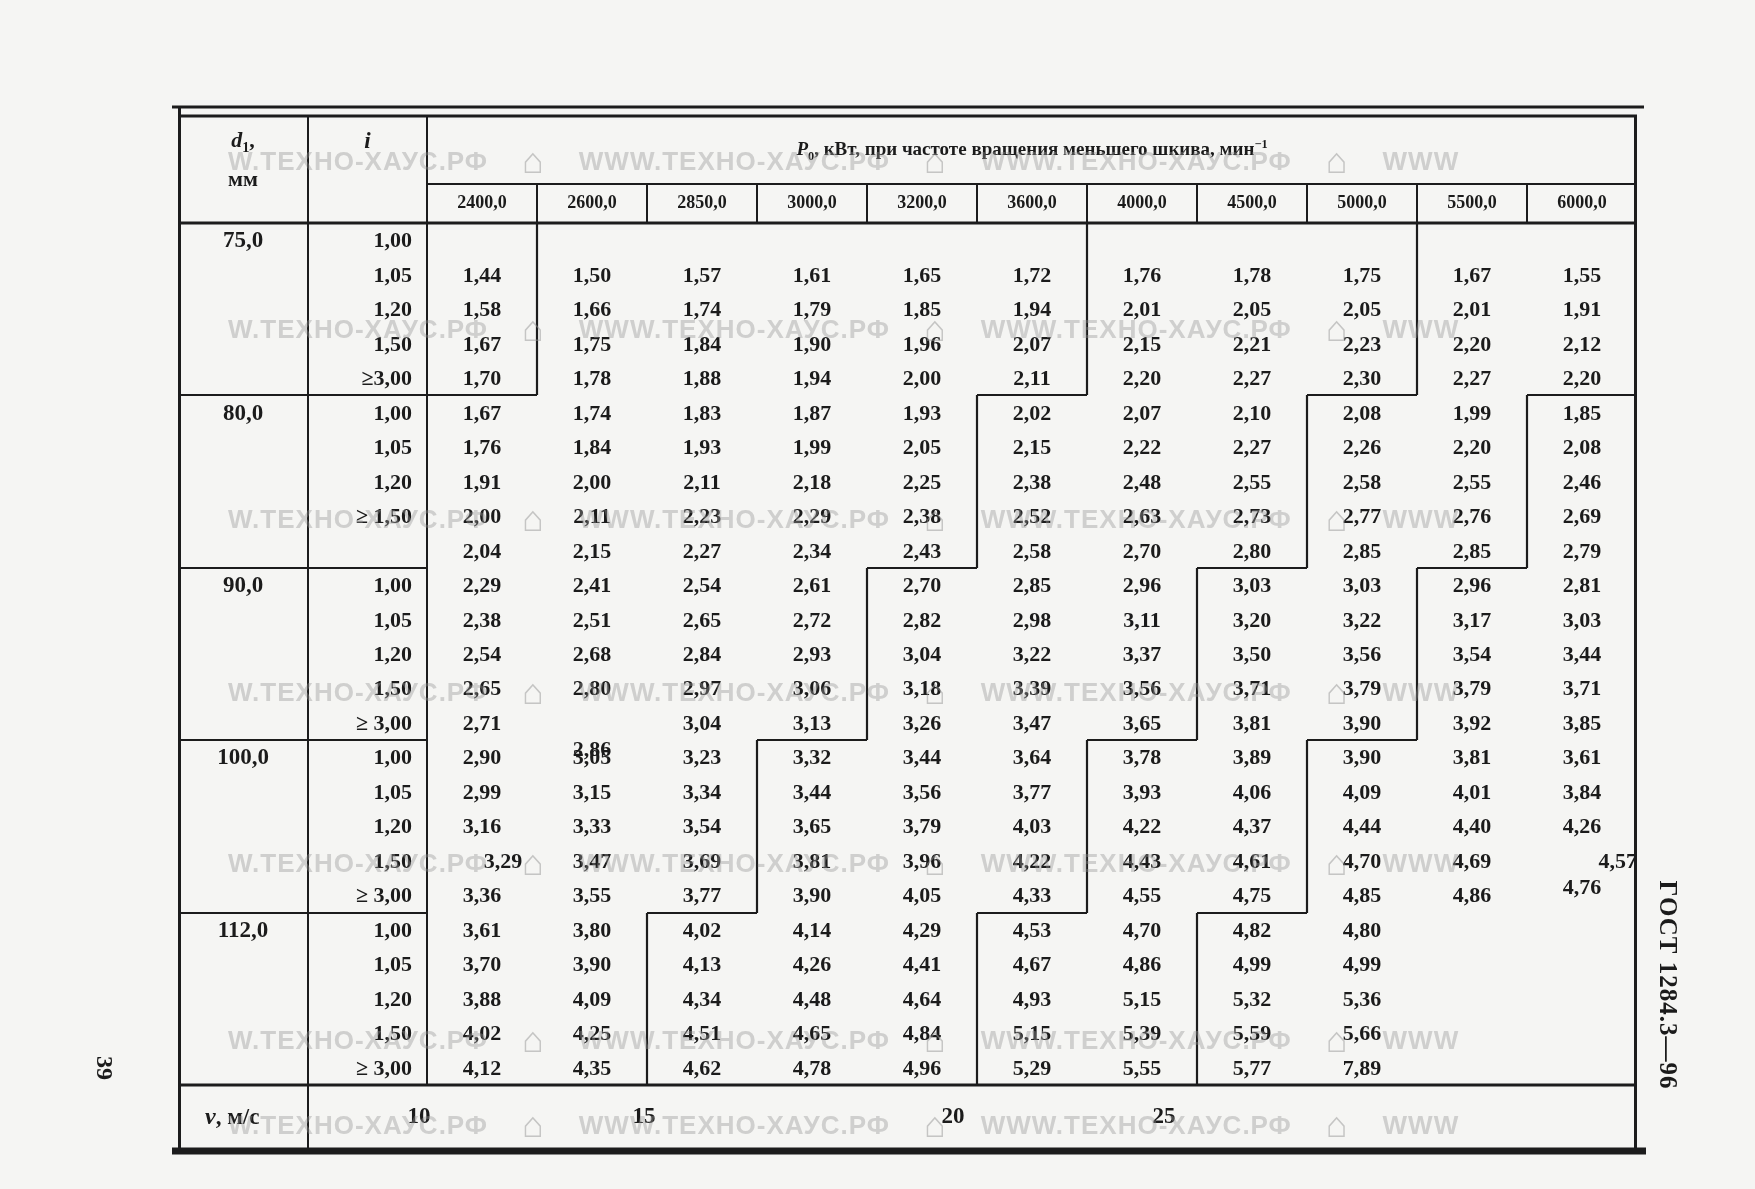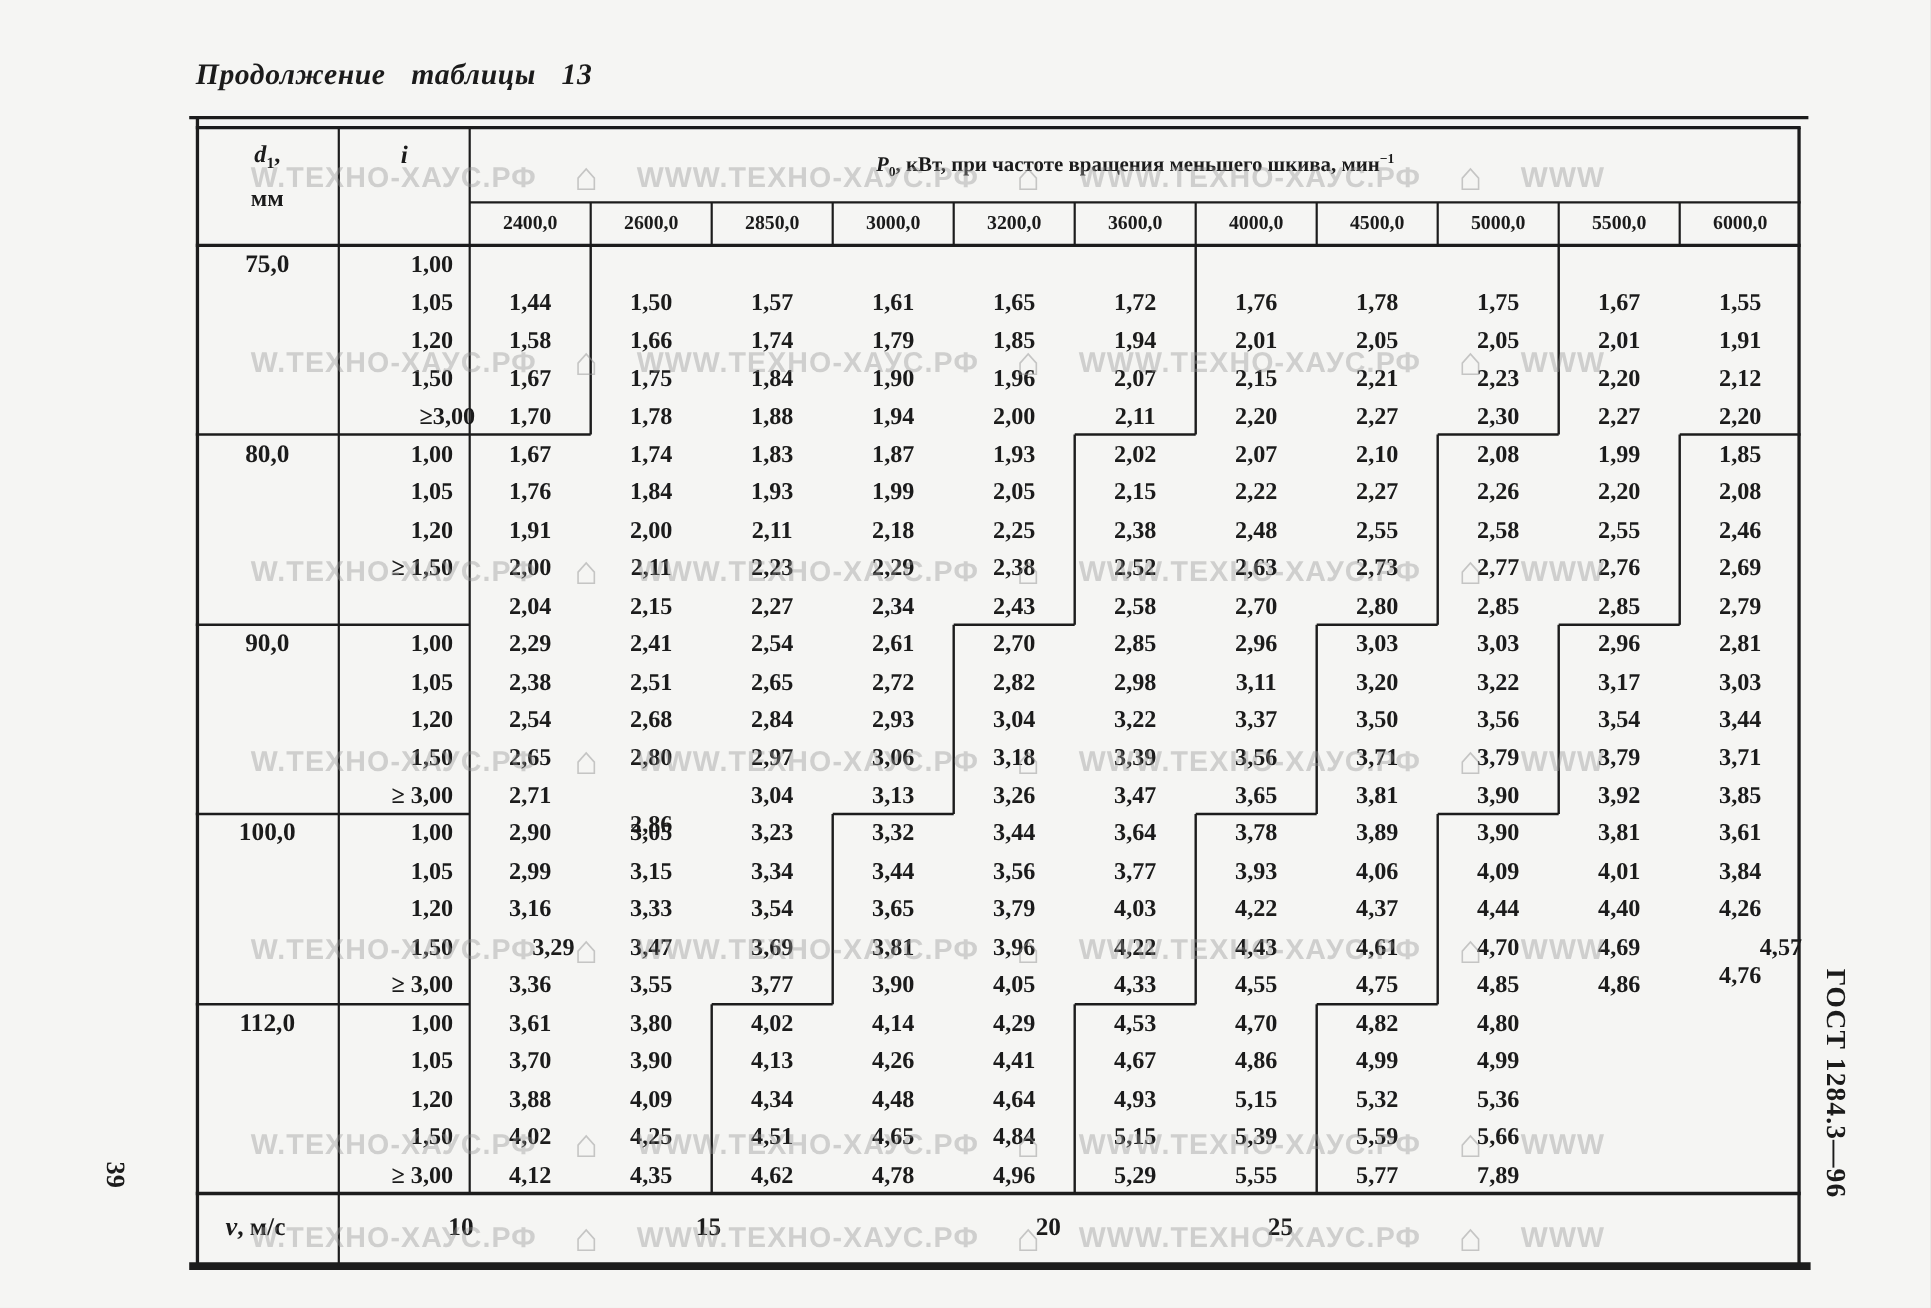--- a/index.html
+++ b/index.html
@@ -44,21 +44,20 @@
     position:absolute; left:104px; top:1068px;
     transform:translate(-50%,-50%) rotate(90deg);
     font-size:24px; font-weight:bold;
   }
 </style>
 </head>
 <body>
 
 <div class="page">
 
-  <div class="title txt">Продолжение таблицы 13</div>
 
   <svg class="grid" width="1755" height="1189" id="gridsvg">
       <line x1="172" y1="107" x2="1644" y2="107" stroke="#1c1c1c" stroke-width="3"></line>
       <line x1="178" y1="116" x2="1637" y2="116" stroke="#1c1c1c" stroke-width="3"></line>
       <line x1="179.5" y1="107" x2="179.5" y2="1151" stroke="#1c1c1c" stroke-width="3"></line>
       <line x1="1635.5" y1="116" x2="1635.5" y2="1151" stroke="#1c1c1c" stroke-width="3"></line>
       <line x1="172" y1="1151" x2="1646" y2="1151" stroke="#1c1c1c" stroke-width="7"></line>
       <line x1="427" y1="184" x2="1637" y2="184" stroke="#1c1c1c" stroke-width="2"></line>
       <line x1="178" y1="223" x2="1637" y2="223" stroke="#1c1c1c" stroke-width="3"></line>
       <line x1="178" y1="1085" x2="1637" y2="1085" stroke="#1c1c1c" stroke-width="3"></line>
@@ -161,21 +160,21 @@
       <div class="val txt" style="left: 537px; top: 330.68px;">1,75</div>
       <div class="val txt" style="left: 647px; top: 330.68px;">1,84</div>
       <div class="val txt" style="left: 757px; top: 330.68px;">1,90</div>
       <div class="val txt" style="left: 867px; top: 330.68px;">1,96</div>
       <div class="val txt" style="left: 977px; top: 330.68px;">2,07</div>
       <div class="val txt" style="left: 1087px; top: 330.68px;">2,15</div>
       <div class="val txt" style="left: 1197px; top: 330.68px;">2,21</div>
       <div class="val txt" style="left: 1307px; top: 330.68px;">2,23</div>
       <div class="val txt" style="left: 1417px; top: 330.68px;">2,20</div>
       <div class="val txt" style="left: 1527px; top: 330.68px;">2,12</div>
-      <div class="ilabel txt" style="left: 308px; top: 365.16px; padding-left: 20px;">≥3,00</div>
+      <div class="ilabel txt" style="left: 308px; top: 365.16px;">≥3,00</div>
       <div class="val txt" style="left: 427px; top: 365.16px;">1,70</div>
       <div class="val txt" style="left: 537px; top: 365.16px;">1,78</div>
       <div class="val txt" style="left: 647px; top: 365.16px;">1,88</div>
       <div class="val txt" style="left: 757px; top: 365.16px;">1,94</div>
       <div class="val txt" style="left: 867px; top: 365.16px;">2,00</div>
       <div class="val txt" style="left: 977px; top: 365.16px;">2,11</div>
       <div class="val txt" style="left: 1087px; top: 365.16px;">2,20</div>
       <div class="val txt" style="left: 1197px; top: 365.16px;">2,27</div>
       <div class="val txt" style="left: 1307px; top: 365.16px;">2,30</div>
       <div class="val txt" style="left: 1417px; top: 365.16px;">2,27</div>
@@ -342,21 +341,21 @@
       <div class="val txt" style="left: 448px; top: 847.88px;">3,29</div>
       <div class="val txt" style="left: 537px; top: 847.88px;">3,47</div>
       <div class="val txt" style="left: 647px; top: 847.88px;">3,69</div>
       <div class="val txt" style="left: 757px; top: 847.88px;">3,81</div>
       <div class="val txt" style="left: 867px; top: 847.88px;">3,96</div>
       <div class="val txt" style="left: 977px; top: 847.88px;">4,22</div>
       <div class="val txt" style="left: 1087px; top: 847.88px;">4,43</div>
       <div class="val txt" style="left: 1197px; top: 847.88px;">4,61</div>
       <div class="val txt" style="left: 1307px; top: 847.88px;">4,70</div>
       <div class="val txt" style="left: 1417px; top: 847.88px;">4,69</div>
-      <div class="val txt" style="left: 1564px; top: 847.88px;">4,57</div>
+      <div class="val txt" style="left: 1527px; top: 847.88px; text-align: right;">4,57</div>
       <div class="ilabel txt" style="left: 308px; top: 882.36px;">≥ 3,00</div>
       <div class="val txt" style="left: 427px; top: 882.36px;">3,36</div>
       <div class="val txt" style="left: 537px; top: 882.36px;">3,55</div>
       <div class="val txt" style="left: 647px; top: 882.36px;">3,77</div>
       <div class="val txt" style="left: 757px; top: 882.36px;">3,90</div>
       <div class="val txt" style="left: 867px; top: 882.36px;">4,05</div>
       <div class="val txt" style="left: 977px; top: 882.36px;">4,33</div>
       <div class="val txt" style="left: 1087px; top: 882.36px;">4,55</div>
       <div class="val txt" style="left: 1197px; top: 882.36px;">4,75</div>
       <div class="val txt" style="left: 1307px; top: 882.36px;">4,85</div>

